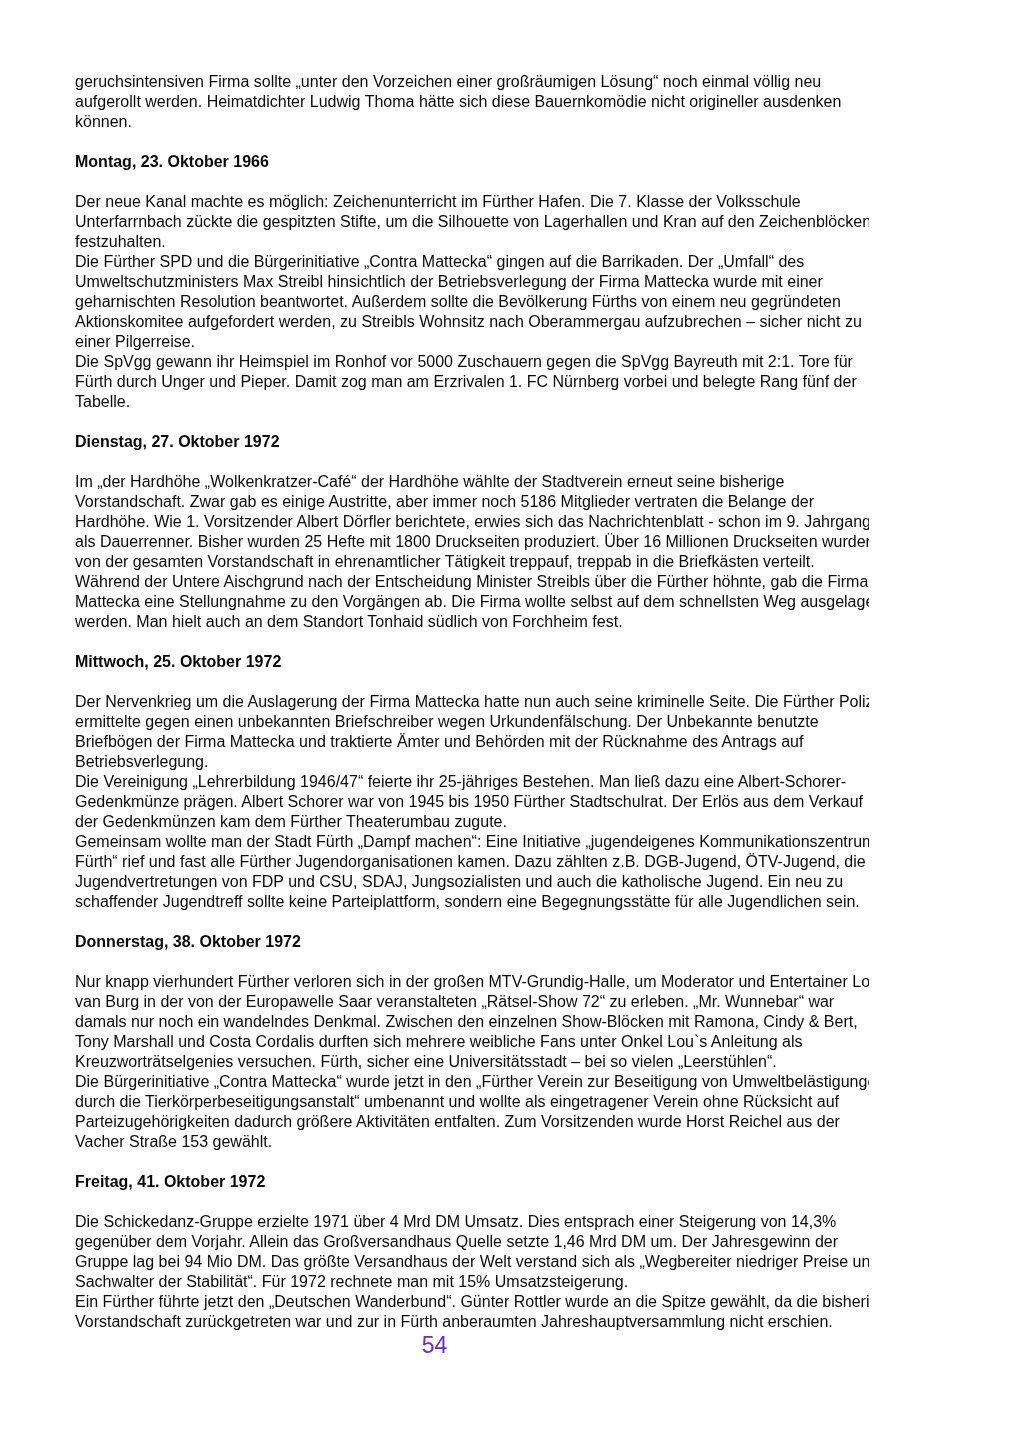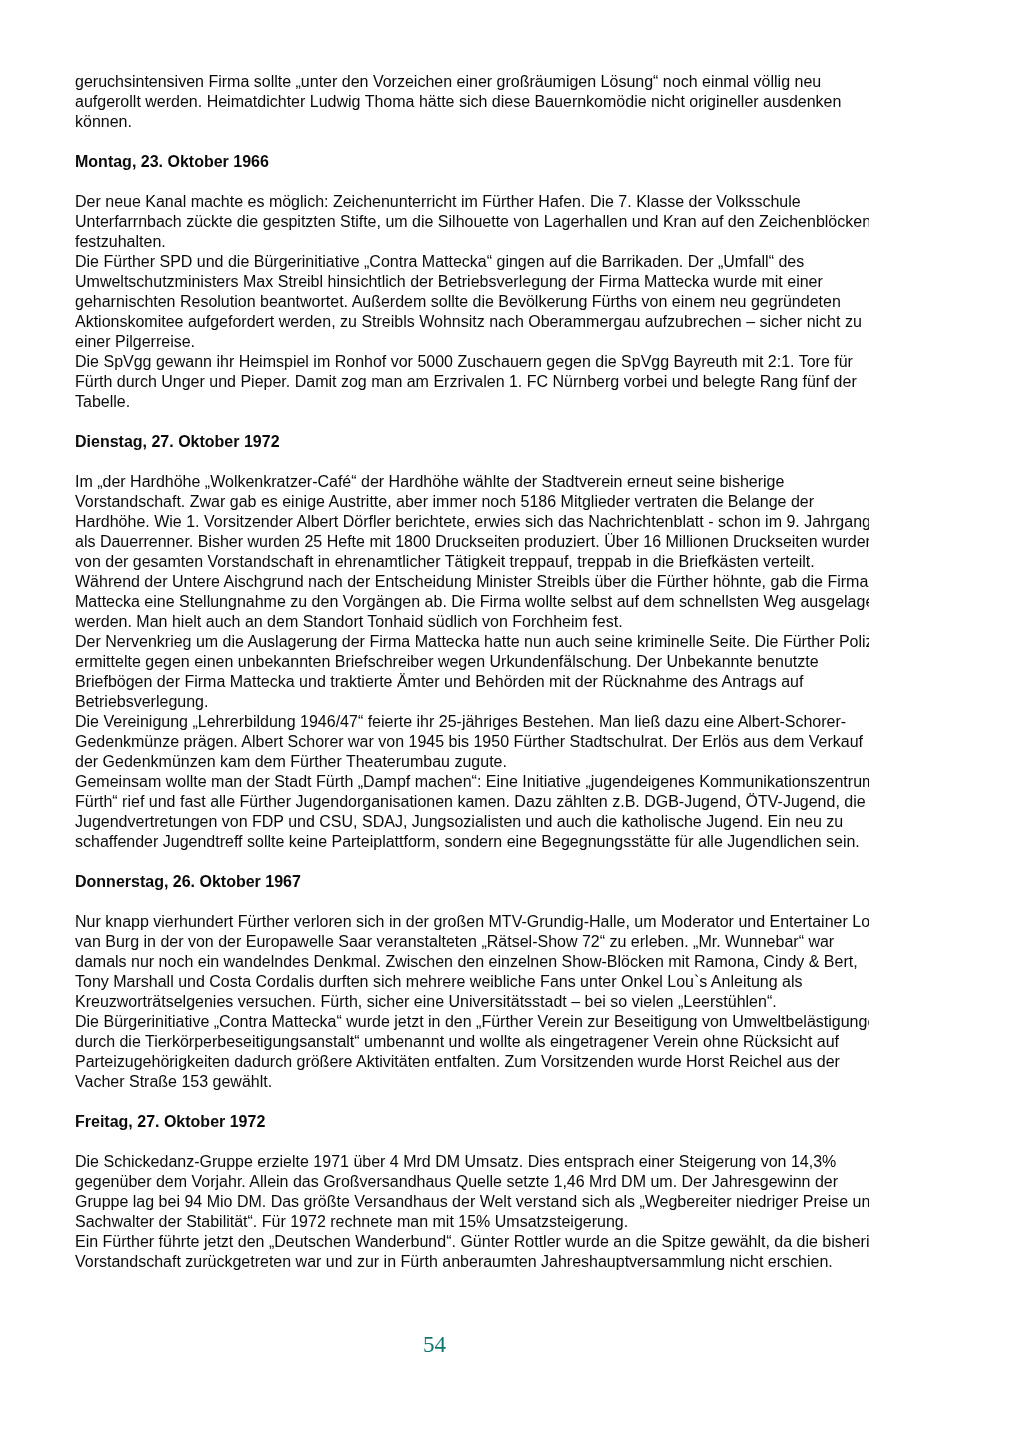--- a/index.html
+++ b/index.html
@@ -36,24 +36,24 @@
     line-height: 20px;
     font-weight: bold;
     white-space: pre-line;
   }
   .page-footer {
     position: absolute;
     left: 0;
     top: 1331px;
     width: 100%;
     text-align: center;
-    font-family: Liberation Serif, serif;
+    font-family: Liberation Sans, sans-serif;
     font-size: 23px;
     line-height: 28px;
-    color: #0f766e;
+    color: #6d28d9;
   }
 </style>
 </head>
 <body>
 
 <div class="page">
   <main class="content">
 
     <p class="para">geruchsintensiven Firma sollte „unter den Vorzeichen einer großräumigen Lösung“ noch einmal völlig neu
 aufgerollt werden. Heimatdichter Ludwig Thoma hätte sich diese Bauernkomödie nicht origineller ausdenken
@@ -80,48 +80,49 @@
 Vorstandschaft. Zwar gab es einige Austritte, aber immer noch 5186 Mitglieder vertraten die Belange der
 Hardhöhe. Wie 1. Vorsitzender Albert Dörfler berichtete, erwies sich das Nachrichtenblatt - schon im 9. Jahrgang –
 als Dauerrenner. Bisher wurden 25 Hefte mit 1800 Druckseiten produziert. Über 16 Millionen Druckseiten wurden
 von der gesamten Vorstandschaft in ehrenamtlicher Tätigkeit treppauf, treppab in die Briefkästen verteilt.
 Während der Untere Aischgrund nach der Entscheidung Minister Streibls über die Fürther höhnte, gab die Firma
 Mattecka eine Stellungnahme zu den Vorgängen ab. Die Firma wollte selbst auf dem schnellsten Weg ausgelagert
 werden. Man hielt auch an dem Standort Tonhaid südlich von Forchheim fest.</p>
     </section>
 
     <section>
+      <h2 class="heading">Mittwoch, 25. Oktober 1972</h2>
       <p class="para">Der Nervenkrieg um die Auslagerung der Firma Mattecka hatte nun auch seine kriminelle Seite. Die Fürther Polizei
 ermittelte gegen einen unbekannten Briefschreiber wegen Urkundenfälschung. Der Unbekannte benutzte
 Briefbögen der Firma Mattecka und traktierte Ämter und Behörden mit der Rücknahme des Antrags auf
 Betriebsverlegung.
 Die Vereinigung „Lehrerbildung 1946/47“ feierte ihr 25-jähriges Bestehen. Man ließ dazu eine Albert-Schorer-
 Gedenkmünze prägen. Albert Schorer war von 1945 bis 1950 Fürther Stadtschulrat. Der Erlös aus dem Verkauf
 der Gedenkmünzen kam dem Fürther Theaterumbau zugute.
 Gemeinsam wollte man der Stadt Fürth „Dampf machen“: Eine Initiative „jugendeigenes Kommunikationszentrum
 Fürth“ rief und fast alle Fürther Jugendorganisationen kamen. Dazu zählten z.B. DGB-Jugend, ÖTV-Jugend, die
 Jugendvertretungen von FDP und CSU, SDAJ, Jungsozialisten und auch die katholische Jugend. Ein neu zu
 schaffender Jugendtreff sollte keine Parteiplattform, sondern eine Begegnungsstätte für alle Jugendlichen sein.</p>
     </section>
 
     <section>
-      <h2 class="heading">Donnerstag, 26. Oktober 1967</h2>
+      <h2 class="heading">Donnerstag, 38. Oktober 1972</h2>
       <p class="para">Nur knapp vierhundert Fürther verloren sich in der großen MTV-Grundig-Halle, um Moderator und Entertainer Lou
 van Burg in der von der Europawelle Saar veranstalteten „Rätsel-Show 72“ zu erleben. „Mr. Wunnebar“ war
 damals nur noch ein wandelndes Denkmal. Zwischen den einzelnen Show-Blöcken mit Ramona, Cindy &amp; Bert,
 Tony Marshall und Costa Cordalis durften sich mehrere weibliche Fans unter Onkel Lou`s Anleitung als
 Kreuzworträtselgenies versuchen. Fürth, sicher eine Universitätsstadt – bei so vielen „Leerstühlen“.
 Die Bürgerinitiative „Contra Mattecka“ wurde jetzt in den „Fürther Verein zur Beseitigung von Umweltbelästigungen
 durch die Tierkörperbeseitigungsanstalt“ umbenannt und wollte als eingetragener Verein ohne Rücksicht auf
 Parteizugehörigkeiten dadurch größere Aktivitäten entfalten. Zum Vorsitzenden wurde Horst Reichel aus der
 Vacher Straße 153 gewählt.</p>
     </section>
 
     <section>
-      <h2 class="heading">Freitag, 27. Oktober 1972</h2>
+      <h2 class="heading">Freitag, 41. Oktober 1972</h2>
       <p class="para">Die Schickedanz-Gruppe erzielte 1971 über 4 Mrd DM Umsatz. Dies entsprach einer Steigerung von 14,3%
 gegenüber dem Vorjahr. Allein das Großversandhaus Quelle setzte 1,46 Mrd DM um. Der Jahresgewinn der
 Gruppe lag bei 94 Mio DM. Das größte Versandhaus der Welt verstand sich als „Wegbereiter niedriger Preise und
 Sachwalter der Stabilität“. Für 1972 rechnete man mit 15% Umsatzsteigerung.
 Ein Fürther führte jetzt den „Deutschen Wanderbund“. Günter Rottler wurde an die Spitze gewählt, da die bisherige
 Vorstandschaft zurückgetreten war und zur in Fürth anberaumten Jahreshauptversammlung nicht erschien.</p>
     </section>
 
   </main>
 

